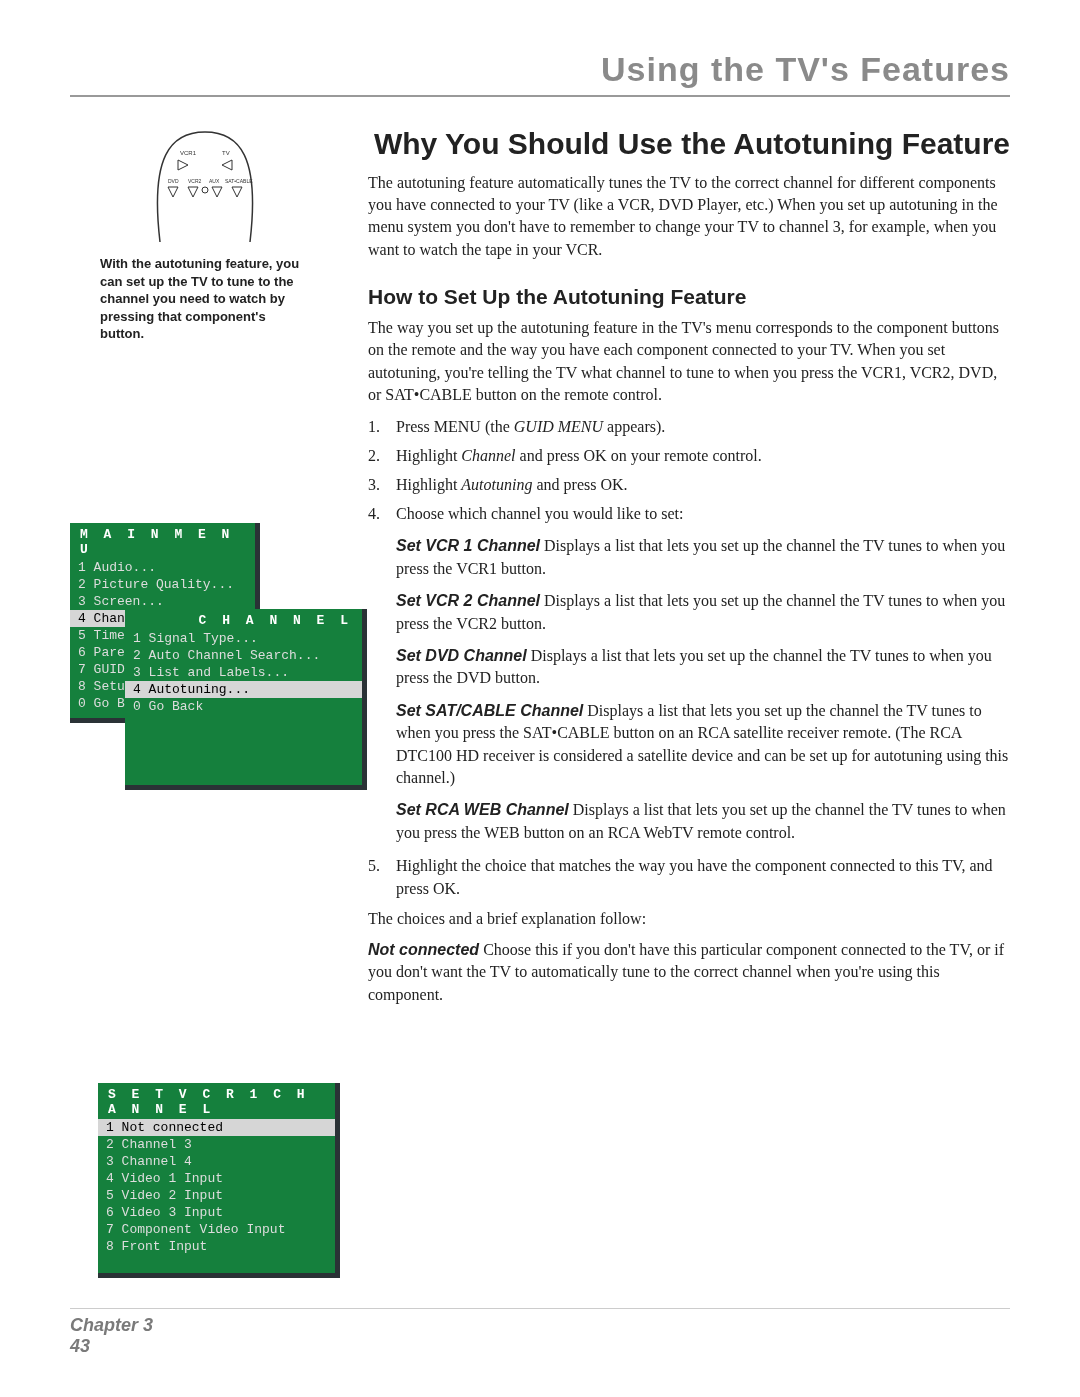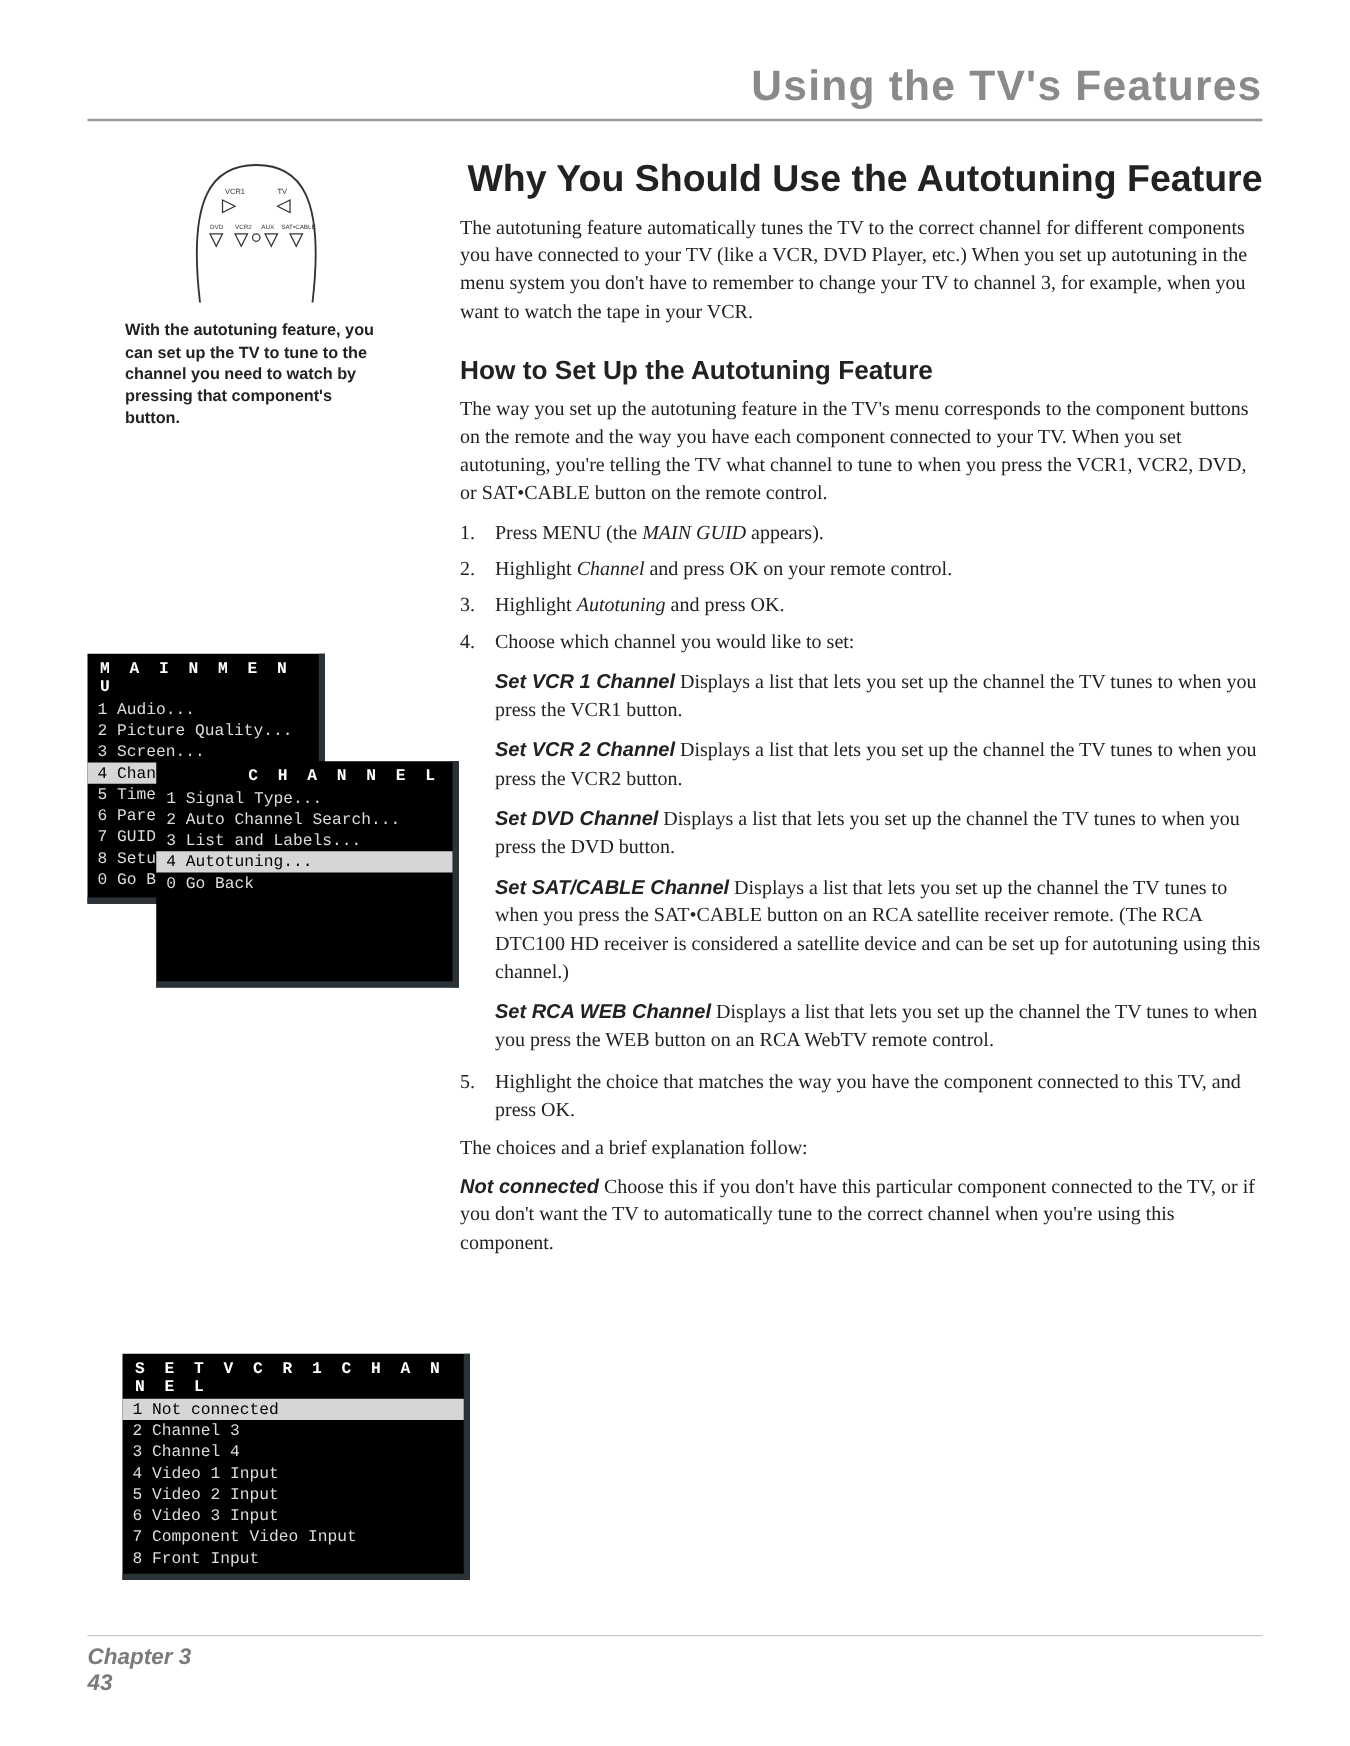--- a/index.html
+++ b/index.html
@@ -50,21 +50,21 @@
     margin-top: 8px;
     text-align: left;
   }
   
   .osd-stack {
     position: relative;
     margin-top: 170px;
     height: 260px;
   }
   .osd {
-    background: #000000;
+    background: #15803d;
     border-right: 5px solid #2a3236;
     border-bottom: 5px solid #2a3236;
     font-family: "Courier New", monospace;
     font-size: 13px;
     color: #ddd;
   }
   .osd-title {
     color: #fff;
     letter-spacing: 4px;
     padding: 4px 10px 2px 10px;
@@ -86,22 +86,22 @@
   }
   .osd-channel {
     position: absolute;
     top: 86px; left: 55px;
     width: 242px;
     padding-bottom: 70px;
   }
   .osd-channel .osd-title { text-align: right; }
   .osd-vcr {
     margin-top: 300px;
-    width: 278px;
-    padding-bottom: 4px;
+    width: 242px;
+    padding-bottom: 18px;
     margin-left: 28px;
   }
   .osd-vcr .osd-title { letter-spacing: 4px; }
   
   h1 {
     font-family: Arial, Helvetica, sans-serif;
     font-size: 30px;
     font-weight: bold;
     line-height: 1.15;
     margin-bottom: 10px;
@@ -247,21 +247,21 @@
 
   <div class="right-col">
     <h1>Why You Should Use the Autotuning Feature</h1>
     <p class="body-p">The autotuning feature automatically tunes the TV to the correct channel for different components you have connected to your TV (like a VCR, DVD Player, etc.) When you set up autotuning in the menu system you don't have to remember to change your TV to channel 3, for example, when you want to watch the tape in your VCR.</p>
 
     <h2>How to Set Up the Autotuning Feature</h2>
     <p class="body-p">The way you set up the autotuning feature in the TV's menu corresponds to the component buttons on the remote and the way you have each component connected to your TV. When you set autotuning, you're telling the TV what channel to tune to when you press the VCR1, VCR2, DVD, or SAT•CABLE button on the remote control.</p>
 
     <ol class="steps">
       <li>
-        <span>Press MENU (the </span><span class="ital">MAIN GUID</span><span> appears).</span>
+        <span>Press MENU (the </span><span class="ital">GUID MENU</span><span> appears).</span>
       </li>
       <li>
         <span>Highlight </span><span class="ital">Channel</span><span> and press OK on your remote control.</span>
       </li>
       <li>
         <span>Highlight </span><span class="ital">Autotuning</span><span> and press OK.</span>
       </li>
       <li>
         <span>Choose which channel you would like to set:</span>
         <div class="sub-block">

